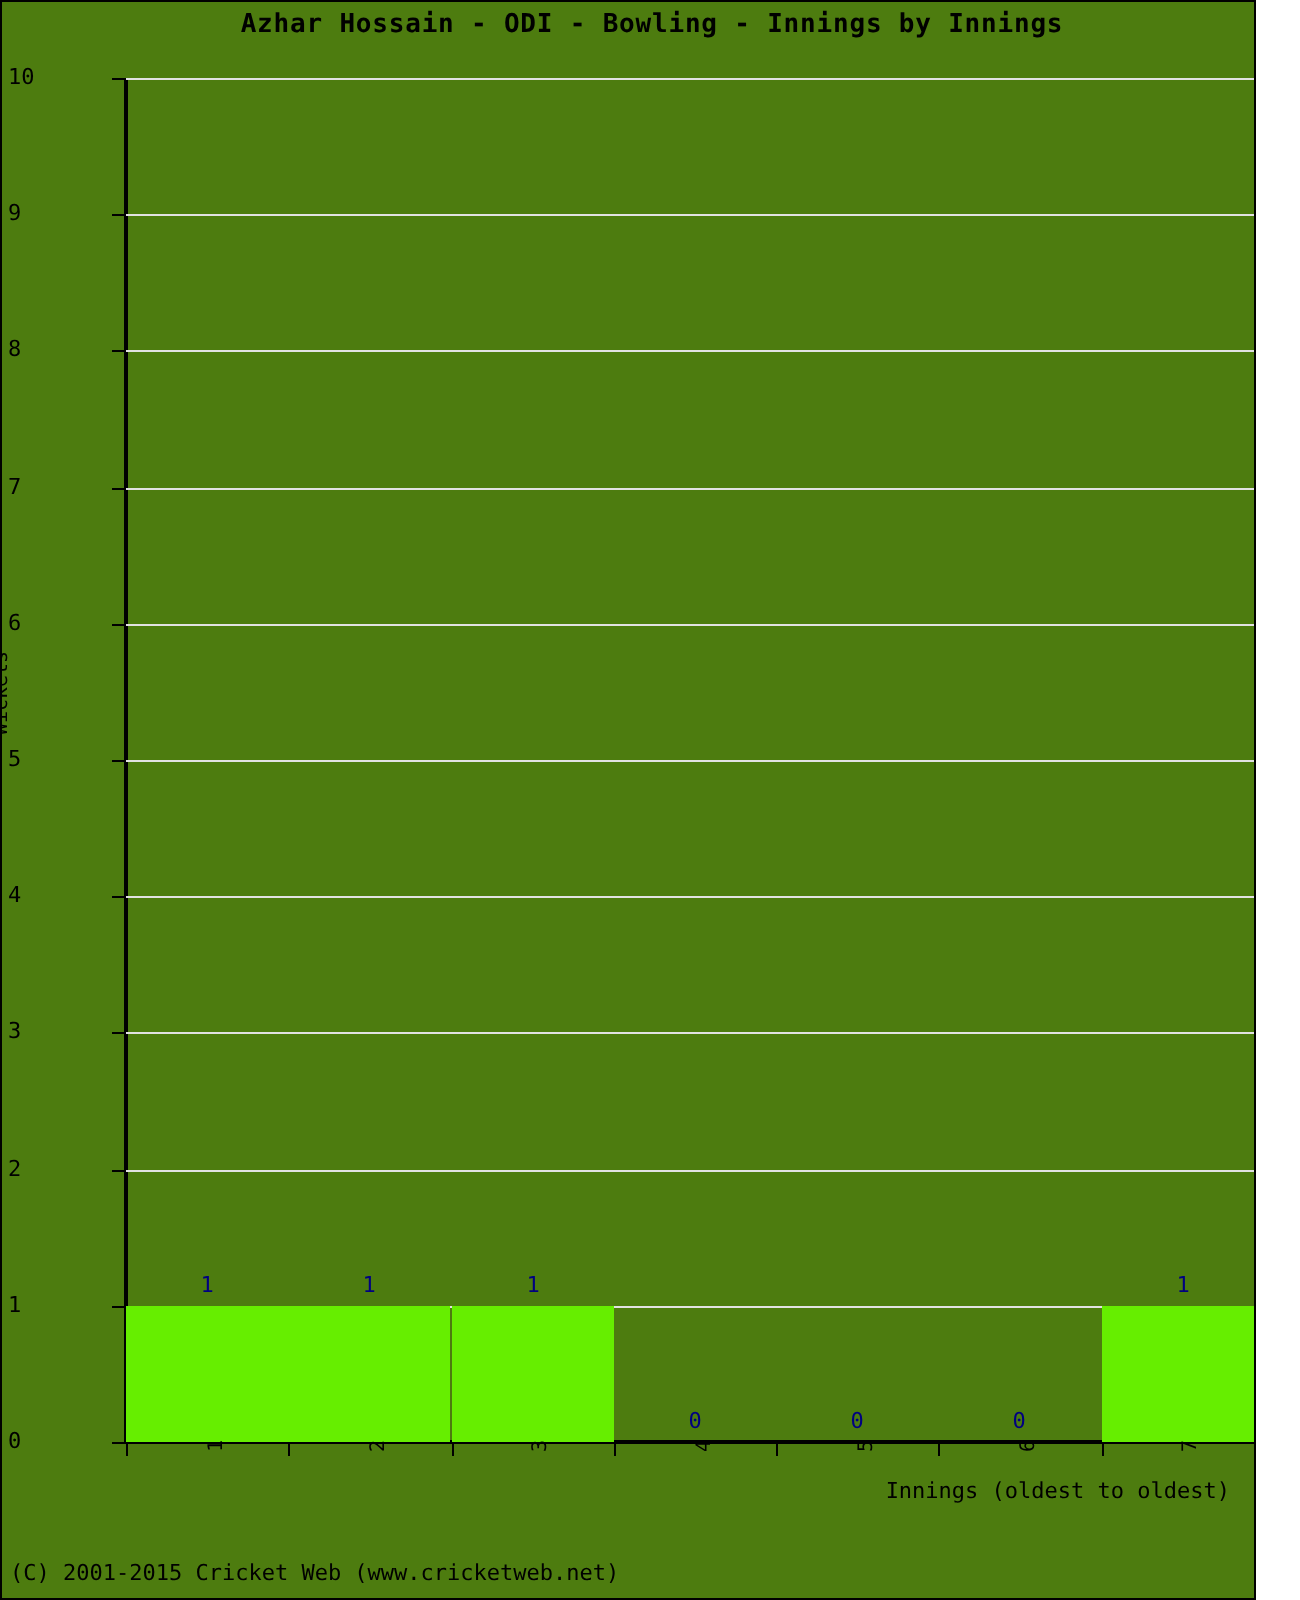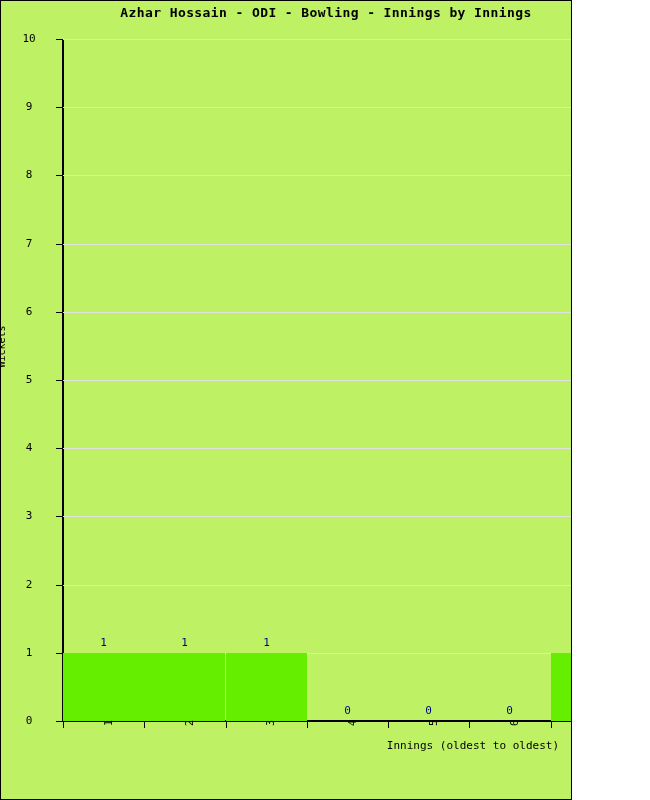--- a/index.html
+++ b/index.html
@@ -5,23 +5,23 @@
   html, body {
     margin: 0;
     padding: 0;
     background: #ffffff;
   }
   body {
     font-family: "DejaVu Sans Mono", monospace;
   }
   #chart-root {
     position: relative;
-    width: 572px;
+    width: 628px;
     height: 800px;
-    background: #bef264;
+    background: #4d7c0f;
     box-sizing: border-box;
     border: 1px solid #000000;
     overflow: hidden;
   }
 
   
   .chart-title {
     position: absolute;
     left: 0;
     top: 4px;
@@ -72,21 +72,21 @@
     position: absolute;
     left: 55px;
     width: 7px;
     height: 1px;
     background: #000000;
   }
   .ytick-label {
     position: absolute;
     right: 0;
     width: 50px;
-    text-align: center;
+    text-align: left;
     font-family: "DejaVu Sans Mono", monospace;
     font-size: 11px;
     color: #000000;
     line-height: 11px;
   }
   .ytick-label-wrap {
     position: absolute;
     left: 0;
     width: 53px;
     height: 11px;
@@ -260,14 +260,15 @@
       <div class="xtick-label" style="left: 169px;">2</div>
       <div class="xtick-label" style="left: 250px;">3</div>
       <div class="xtick-label" style="left: 332px;">4</div>
       <div class="xtick-label" style="left: 413px;">5</div>
       <div class="xtick-label" style="left: 494px;">6</div>
       <div class="xtick-label" style="left: 575px;">7</div>
     </div>
 
   <div class="x-axis-title">Innings (oldest to oldest)</div>
 
+  <div class="footer-text">(C) 2001-2015 Cricket Web (www.cricketweb.net)</div>
 
 </div>
 
 </body></html>

